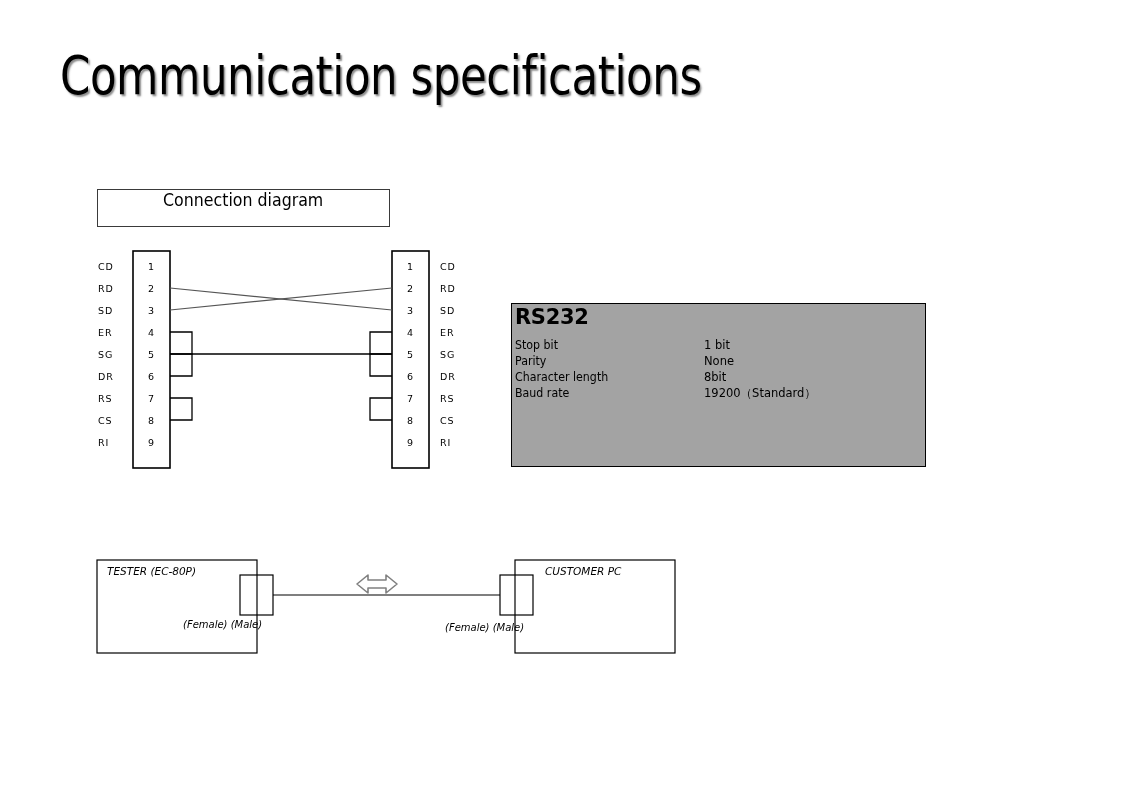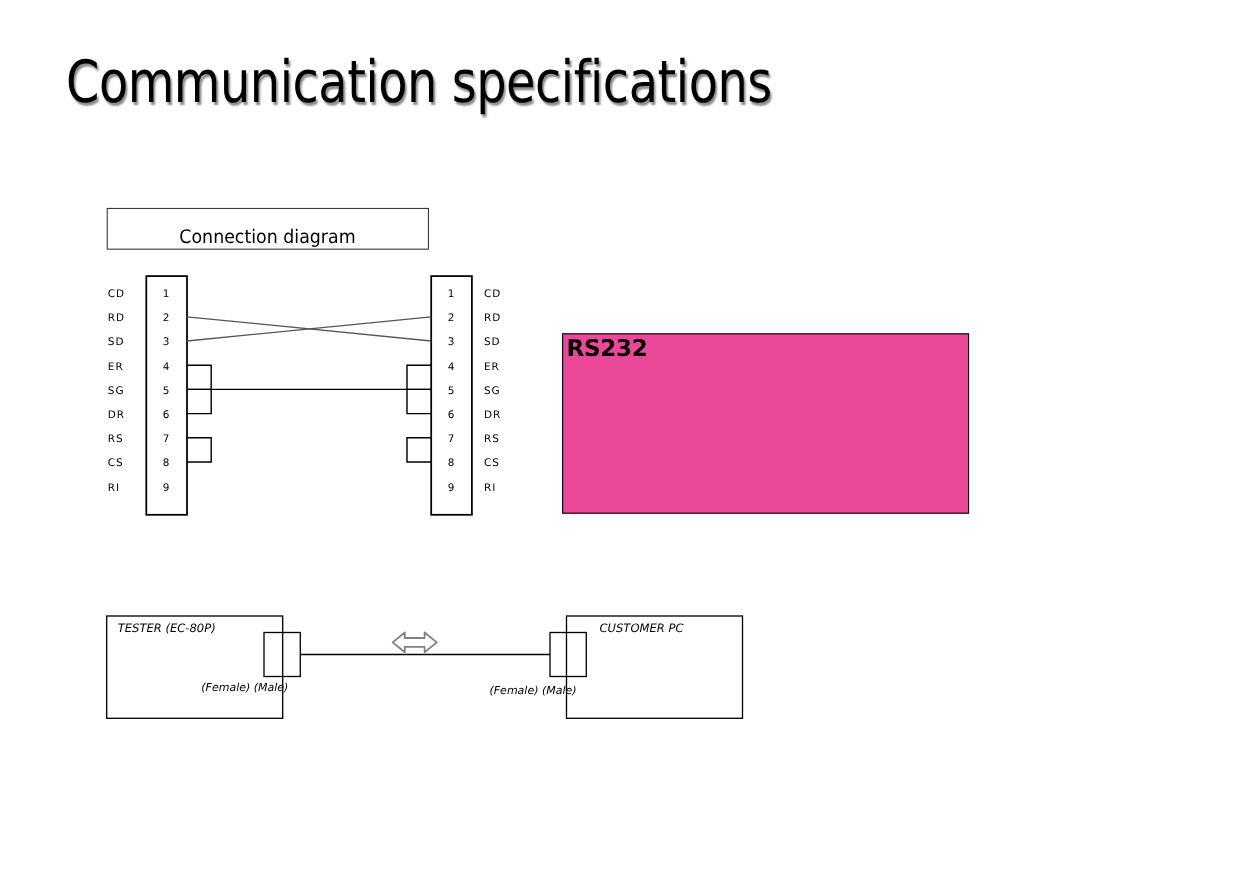--- a/index.html
+++ b/index.html
@@ -36,21 +36,21 @@
   
   #connection-diagram-box {
     position: absolute;
     left: 97px;
     top: 189px;
     width: 293px;
     height: 38px;
     border: 1px solid #3a3a3a;
     box-sizing: border-box;
     display: flex;
-    align-items: flex-end;
+    align-items: flex-start;
     justify-content: center;
   }
   #connection-diagram-box .cap {
     font-size: 17px;
     font-family: "DejaVu Sans", sans-serif;
     transform: scaleX(0.93);
   }
 
   
   #pin-diagram {
@@ -72,25 +72,25 @@
     font-family: "DejaVu Sans", sans-serif;
     font-size: 9.5px;
     fill: #000000;
   }
 
   
   #rs232-box {
     position: absolute;
     left: 511px;
     top: 303px;
-    width: 370px;
+    width: 415px;
     height: 164px;
     border: 1px solid #000000;
     box-sizing: border-box;
-    background: #ec4899;
+    background: #a3a3a3;
   }
   #rs232-title {
     position: absolute;
     left: 3px;
     top: 1px;
     font-size: 21px;
     font-weight: bold;
     font-family: "DejaVu Sans", sans-serif;
     letter-spacing: -0.3px;
   }
@@ -223,20 +223,34 @@
       <text class="pinlabel" x="350" y="140">DR</text>
       <text class="pinlabel" x="350" y="162">RS</text>
       <text class="pinlabel" x="350" y="184">CS</text>
       <text class="pinlabel" x="350" y="206">RI</text>
     </g>
   </svg>
 </div>
 
 <div id="rs232-box">
   <div id="rs232-title">RS232</div>
+  <div id="rs232-rows">
+    <div class="row">
+      <span class="rlabel">Stop bit</span><span class="rvalue">1 bit</span>
+    </div>
+    <div class="row">
+      <span class="rlabel">Parity</span><span class="rvalue">None</span>
+    </div>
+    <div class="row">
+      <span class="rlabel">Character length</span><span class="rvalue">8bit</span>
+    </div>
+    <div class="row">
+      <span class="rlabel">Baud rate</span><span class="rvalue">19200（Standard）</span>
+    </div>
+  </div>
 </div>
 
 <div id="bottom-section">
   <svg width="600" height="120" viewBox="0 0 600 120" xmlns="http://www.w3.org/2000/svg">
 
     <rect x="7" y="12" width="160" height="93" fill="#ffffff" stroke="#000000" stroke-width="1.2"></rect>
 
     <rect x="425" y="12" width="160" height="93" fill="#ffffff" stroke="#000000" stroke-width="1.2"></rect>
 
     <line x1="183" y1="47" x2="410" y2="47" stroke="#000000" stroke-width="1.2"></line>

